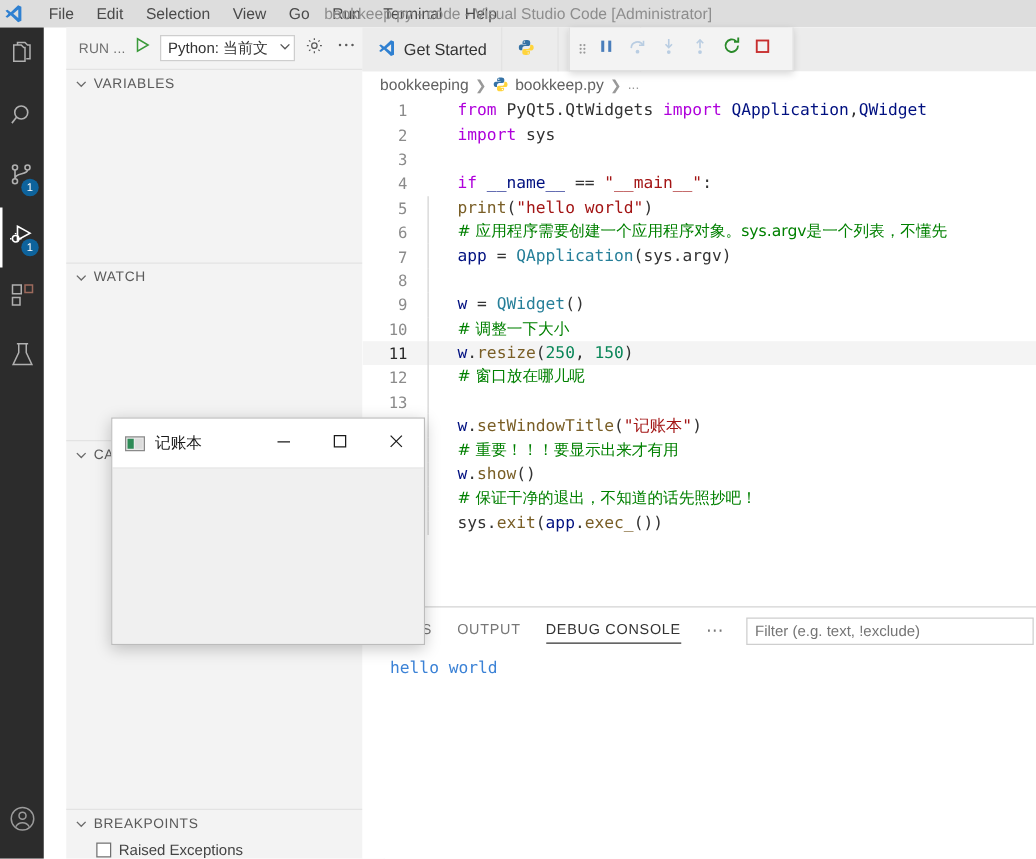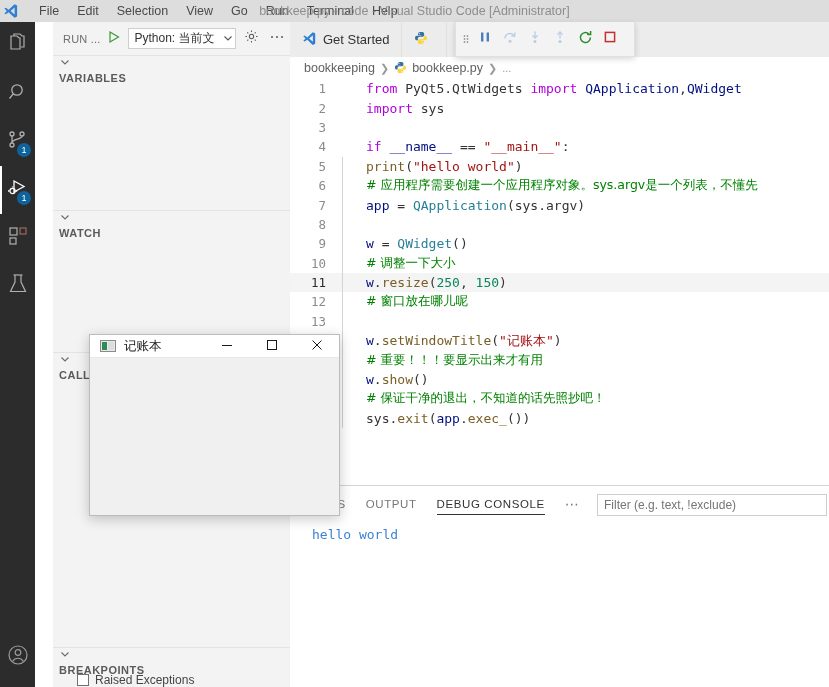--- a/index.html
+++ b/index.html
@@ -66,22 +66,22 @@
     display: flex; align-items: center; justify-content: space-between;
     width: 108px; height: 21px; background: #ffffff; border: 1px solid #cecece;
     font-size: 12px; color: #333; padding: 0 2px 0 5px; cursor: pointer;
     overflow: hidden; white-space: nowrap;
   }
   .config-select .chev { flex: 0 0 auto; color: #555; font-size: 10px; }
   .icon-btn { width: 22px; height: 22px; display:flex; align-items:center; justify-content:center; cursor:pointer; color:#5a5a5a; }
 
   .section { border-top: 1px solid #e3e3e3; }
   .section-header {
-    height: 22px; display: flex; gap: 4px; padding-left: 6px;
-    font-size: 11px; font-weight: bold; color: #5a5a5a; letter-spacing: .5px; cursor: pointer; flex-direction: column;
+    height: 22px; display: flex; align-items: center; gap: 4px; padding-left: 6px;
+    font-size: 11px; font-weight: normal; color: #5a5a5a; letter-spacing: .5px; cursor: pointer;
   }
   .chevron-down { width: 12px; height: 12px; display:inline-block; }
   .sec-variables { height: 155px; }
   .sec-watch { height: 142px; }
   .sec-callstack { flex: 1; }
   .sec-breakpoints { }
   .bp-row { display: flex; align-items: center; gap: 6px; padding: 3px 0 0 24px; font-size: 12px; color: #444; }
   .bp-check { width: 12px; height: 12px; border: 1px solid #707070; background: #fff; flex: 0 0 auto; }
 
   
@@ -142,21 +142,21 @@
   .dbg-grip { width: 12px; display:flex; align-items:center; justify-content:center; cursor: grab; }
   .dbg-btn { width: 24px; height: 26px; display:flex; align-items:center; justify-content:center; cursor:pointer; }
 
   
   .pyqt-window {
     position: absolute; left: 89px; top: 334px; width: 251px; height: 182px;
     background: #f0f0f0; border: 1px solid #bcbcbc;
     box-shadow: 0 3px 12px rgba(0,0,0,.22); z-index: 60;
     display: flex; flex-direction: column;
   }
-  .pyqt-title { height: 22px; background: #ffffff; display: flex; align-items: center; flex: 0 0 auto; }
+  .pyqt-title { height: 39px; background: #ffffff; display: flex; align-items: center; flex: 0 0 auto; }
   .pyqt-icon { width: 16px; height: 16px; margin: 0 8px 0 10px; flex: 0 0 auto; }
   .pyqt-name { font-size: 12.5px; color: #1a1a1a; flex: 1; font-family: "Liberation Sans", sans-serif; }
   .win-btn { width: 45px; height: 31px; display: flex; align-items: center; justify-content: center; cursor: pointer; }
   .pyqt-body { flex: 1; background: #f0f0f0; border-top: 1px solid #e8e8e8; }
 
   .account-icon { margin-bottom: 6px; }
 </style>
 </head>
 <body>
 

